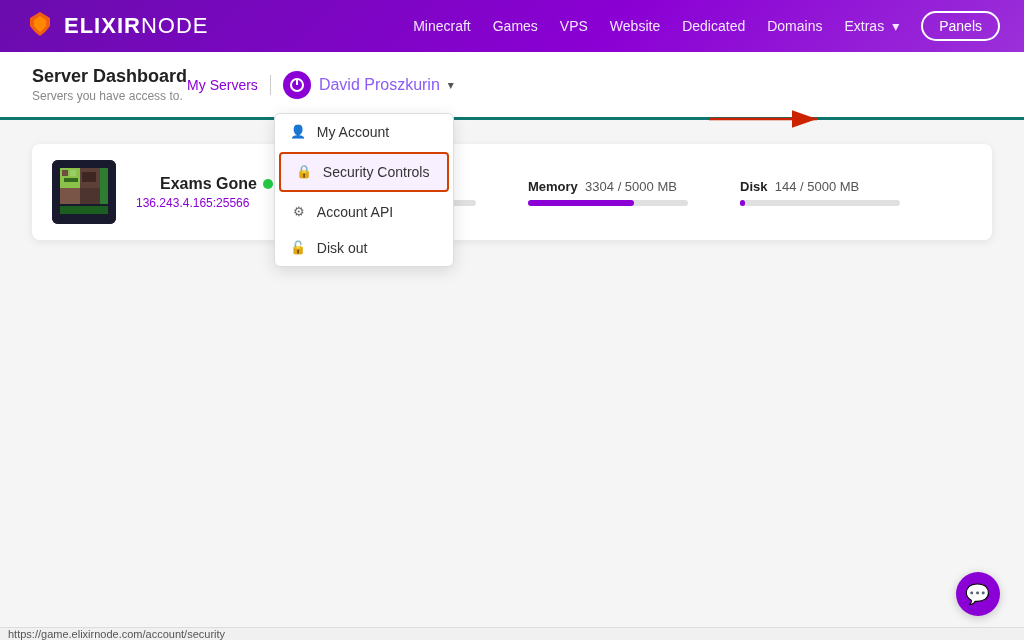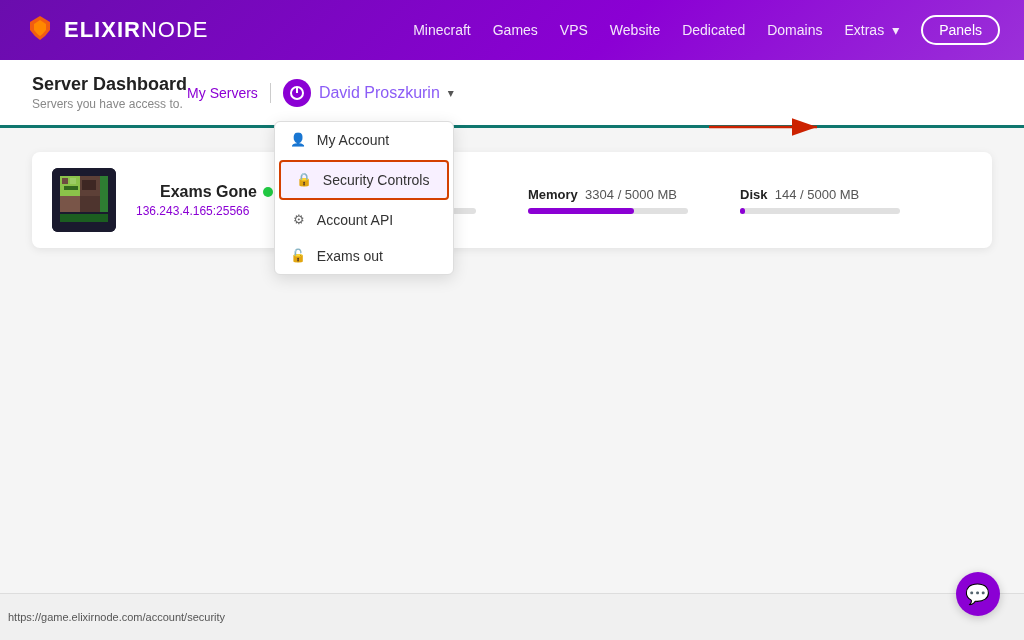--- a/index.html
+++ b/index.html
@@ -1,21 +1,21 @@
 <!DOCTYPE html>
 <html><head>
   <meta charset="utf-8">
   <style>
     * { margin: 0; padding: 0; box-sizing: border-box; }
     body { font-family: 'Segoe UI', Arial, sans-serif; background: #f5f5f5; width: 1024px; height: 640px; overflow: hidden; }
 
     
     .navbar {
       background: linear-gradient(135deg, #6a0dad 0%, #8b00d4 60%, #9b30d9 100%);
-      height: 60px;
+      height: 52px;
       display: flex;
       align-items: center;
       padding: 0 24px;
       justify-content: space-between;
     }
     .logo-area {
       display: flex;
       align-items: center;
       gap: 8px;
     }
@@ -255,21 +255,21 @@
     .progress-fill.high { background: #8b00d4; }
 
     
     .statusbar {
       position: fixed;
       bottom: 0;
       left: 0;
       right: 0;
       background: #f0f0f0;
       border-top: 1px solid #ddd;
-      padding: 17px 8px;
+      padding: 0 8px;
       font-size: 11px;
       color: #555;
     }
 
     
     .chat-bubble {
       position: fixed;
       bottom: 24px;
       right: 24px;
       width: 44px;
@@ -343,21 +343,21 @@
       <div class="dropdown-item highlighted">
         <span class="dropdown-icon">🔒</span>
         <span>Security Controls</span>
       </div>
       <div class="dropdown-item">
         <span class="dropdown-icon">⚙</span>
         <span>Account API</span>
       </div>
       <div class="dropdown-item">
         <span class="dropdown-icon">🔓</span>
-        <span>Exams out</span>
+        <span>Disk out</span>
       </div>
     </div>
   </div>
 
   <div class="red-arrow">
     <svg width="120" height="30" viewBox="0 0 120 30">
       <defs>
         <marker id="arrowhead" markerWidth="10" markerHeight="7" refX="10" refY="3.5" orient="auto">
           <polygon points="0 0, 10 3.5, 0 7" fill="#cc2200"></polygon>
         </marker>

